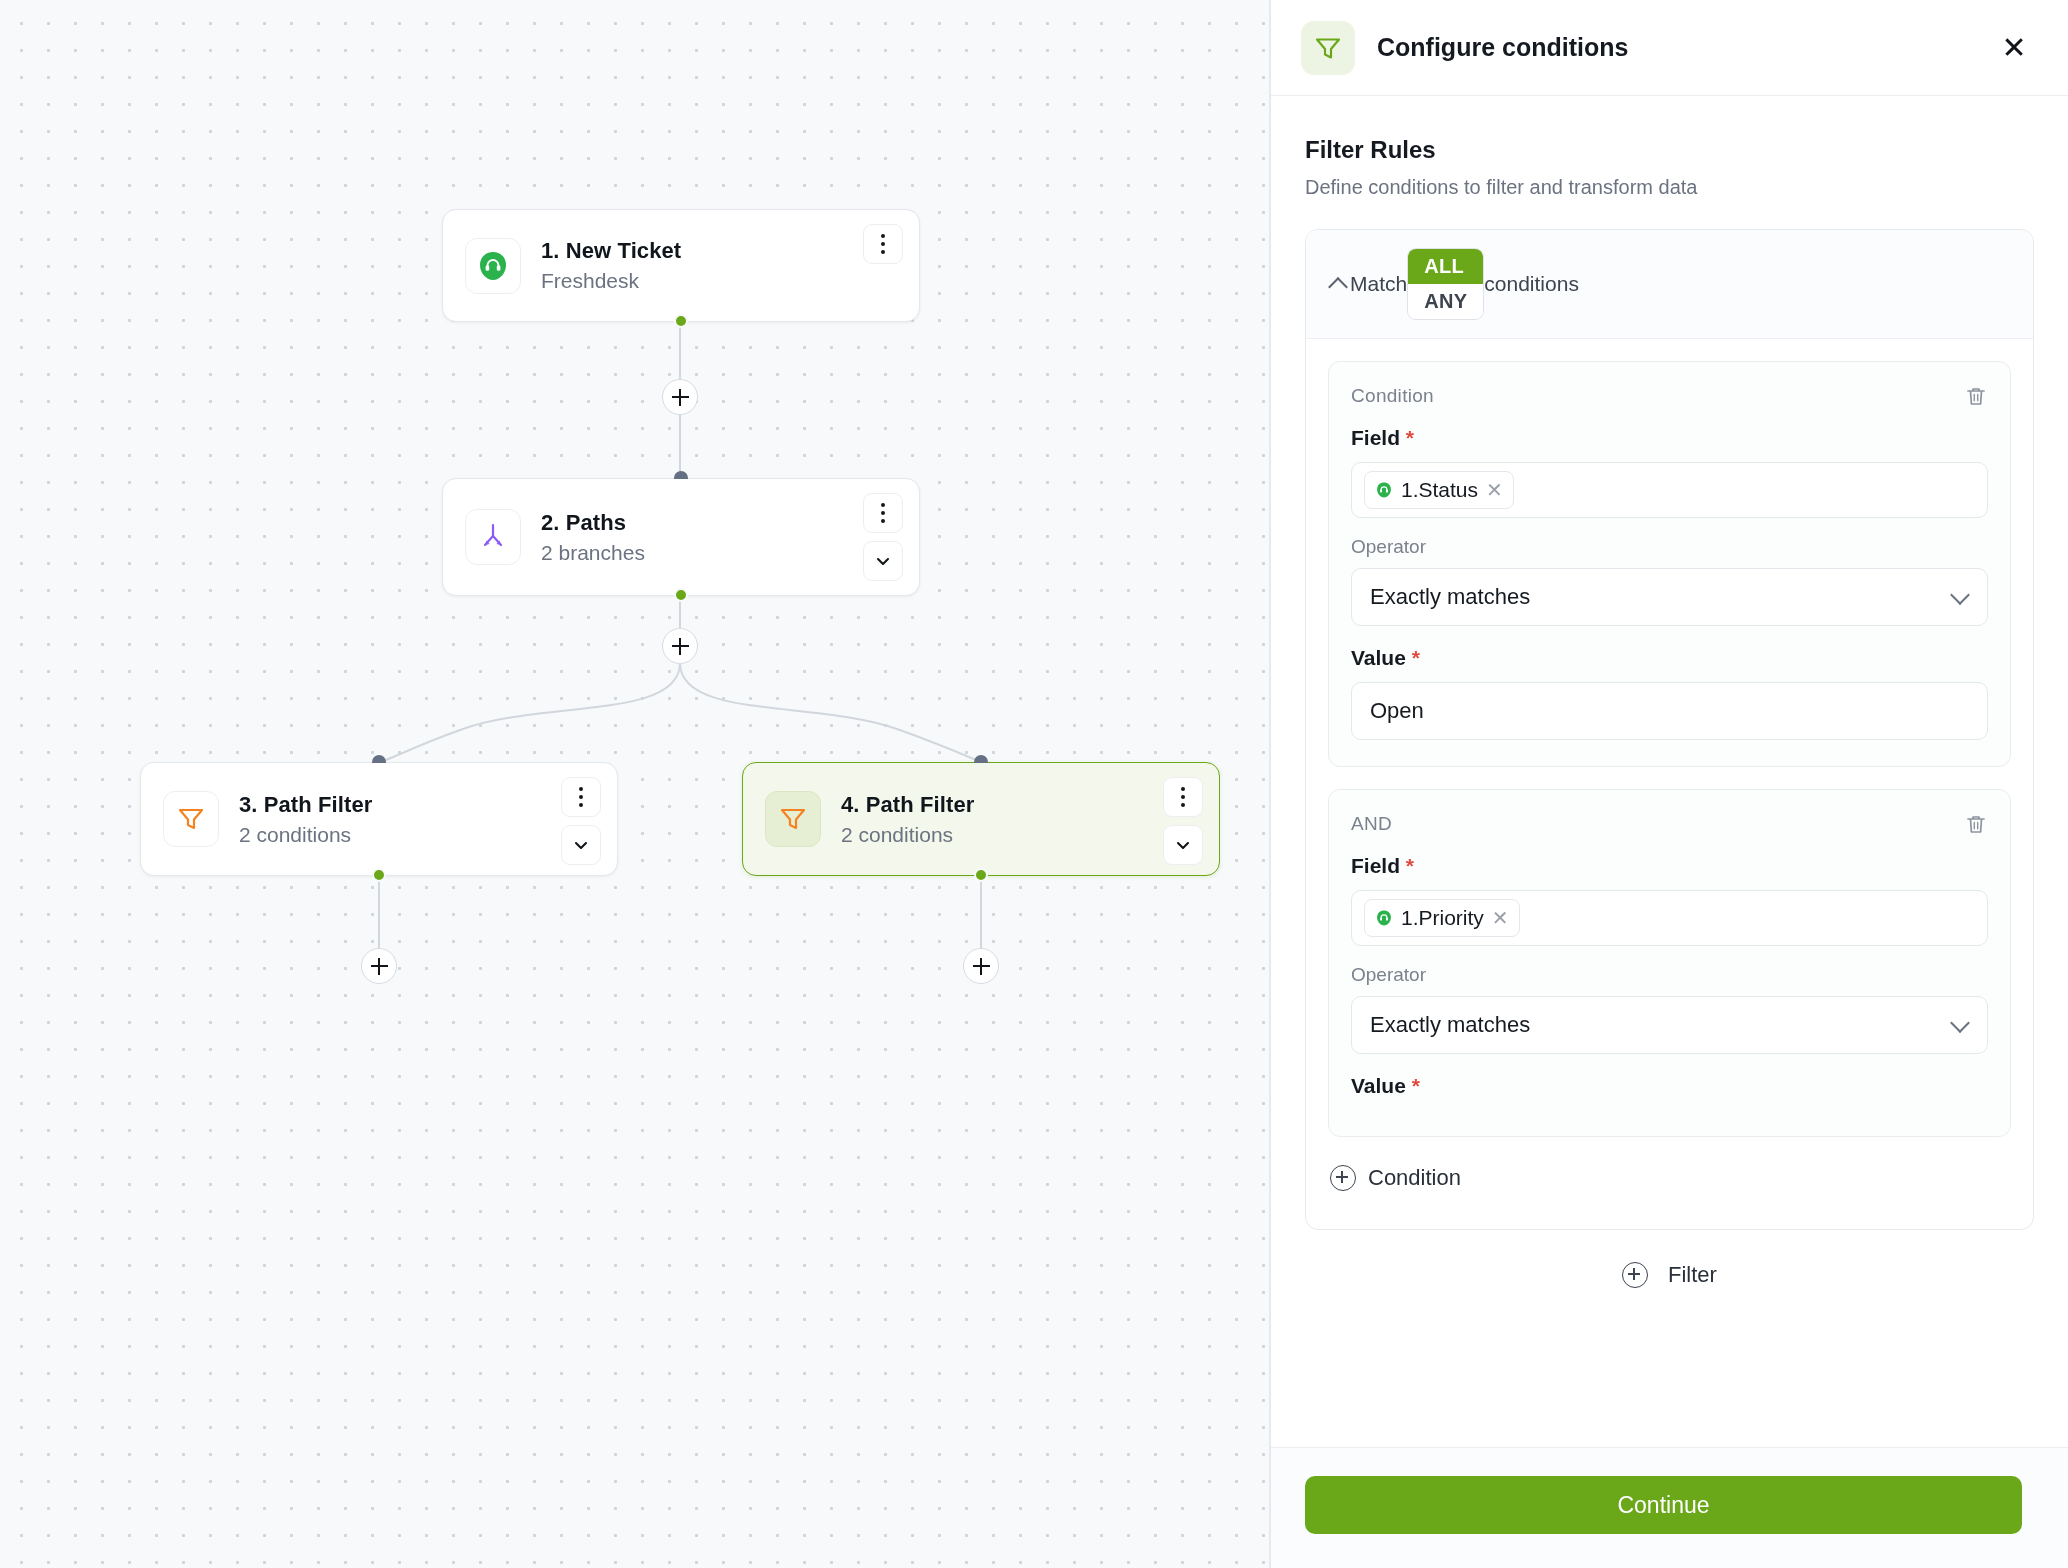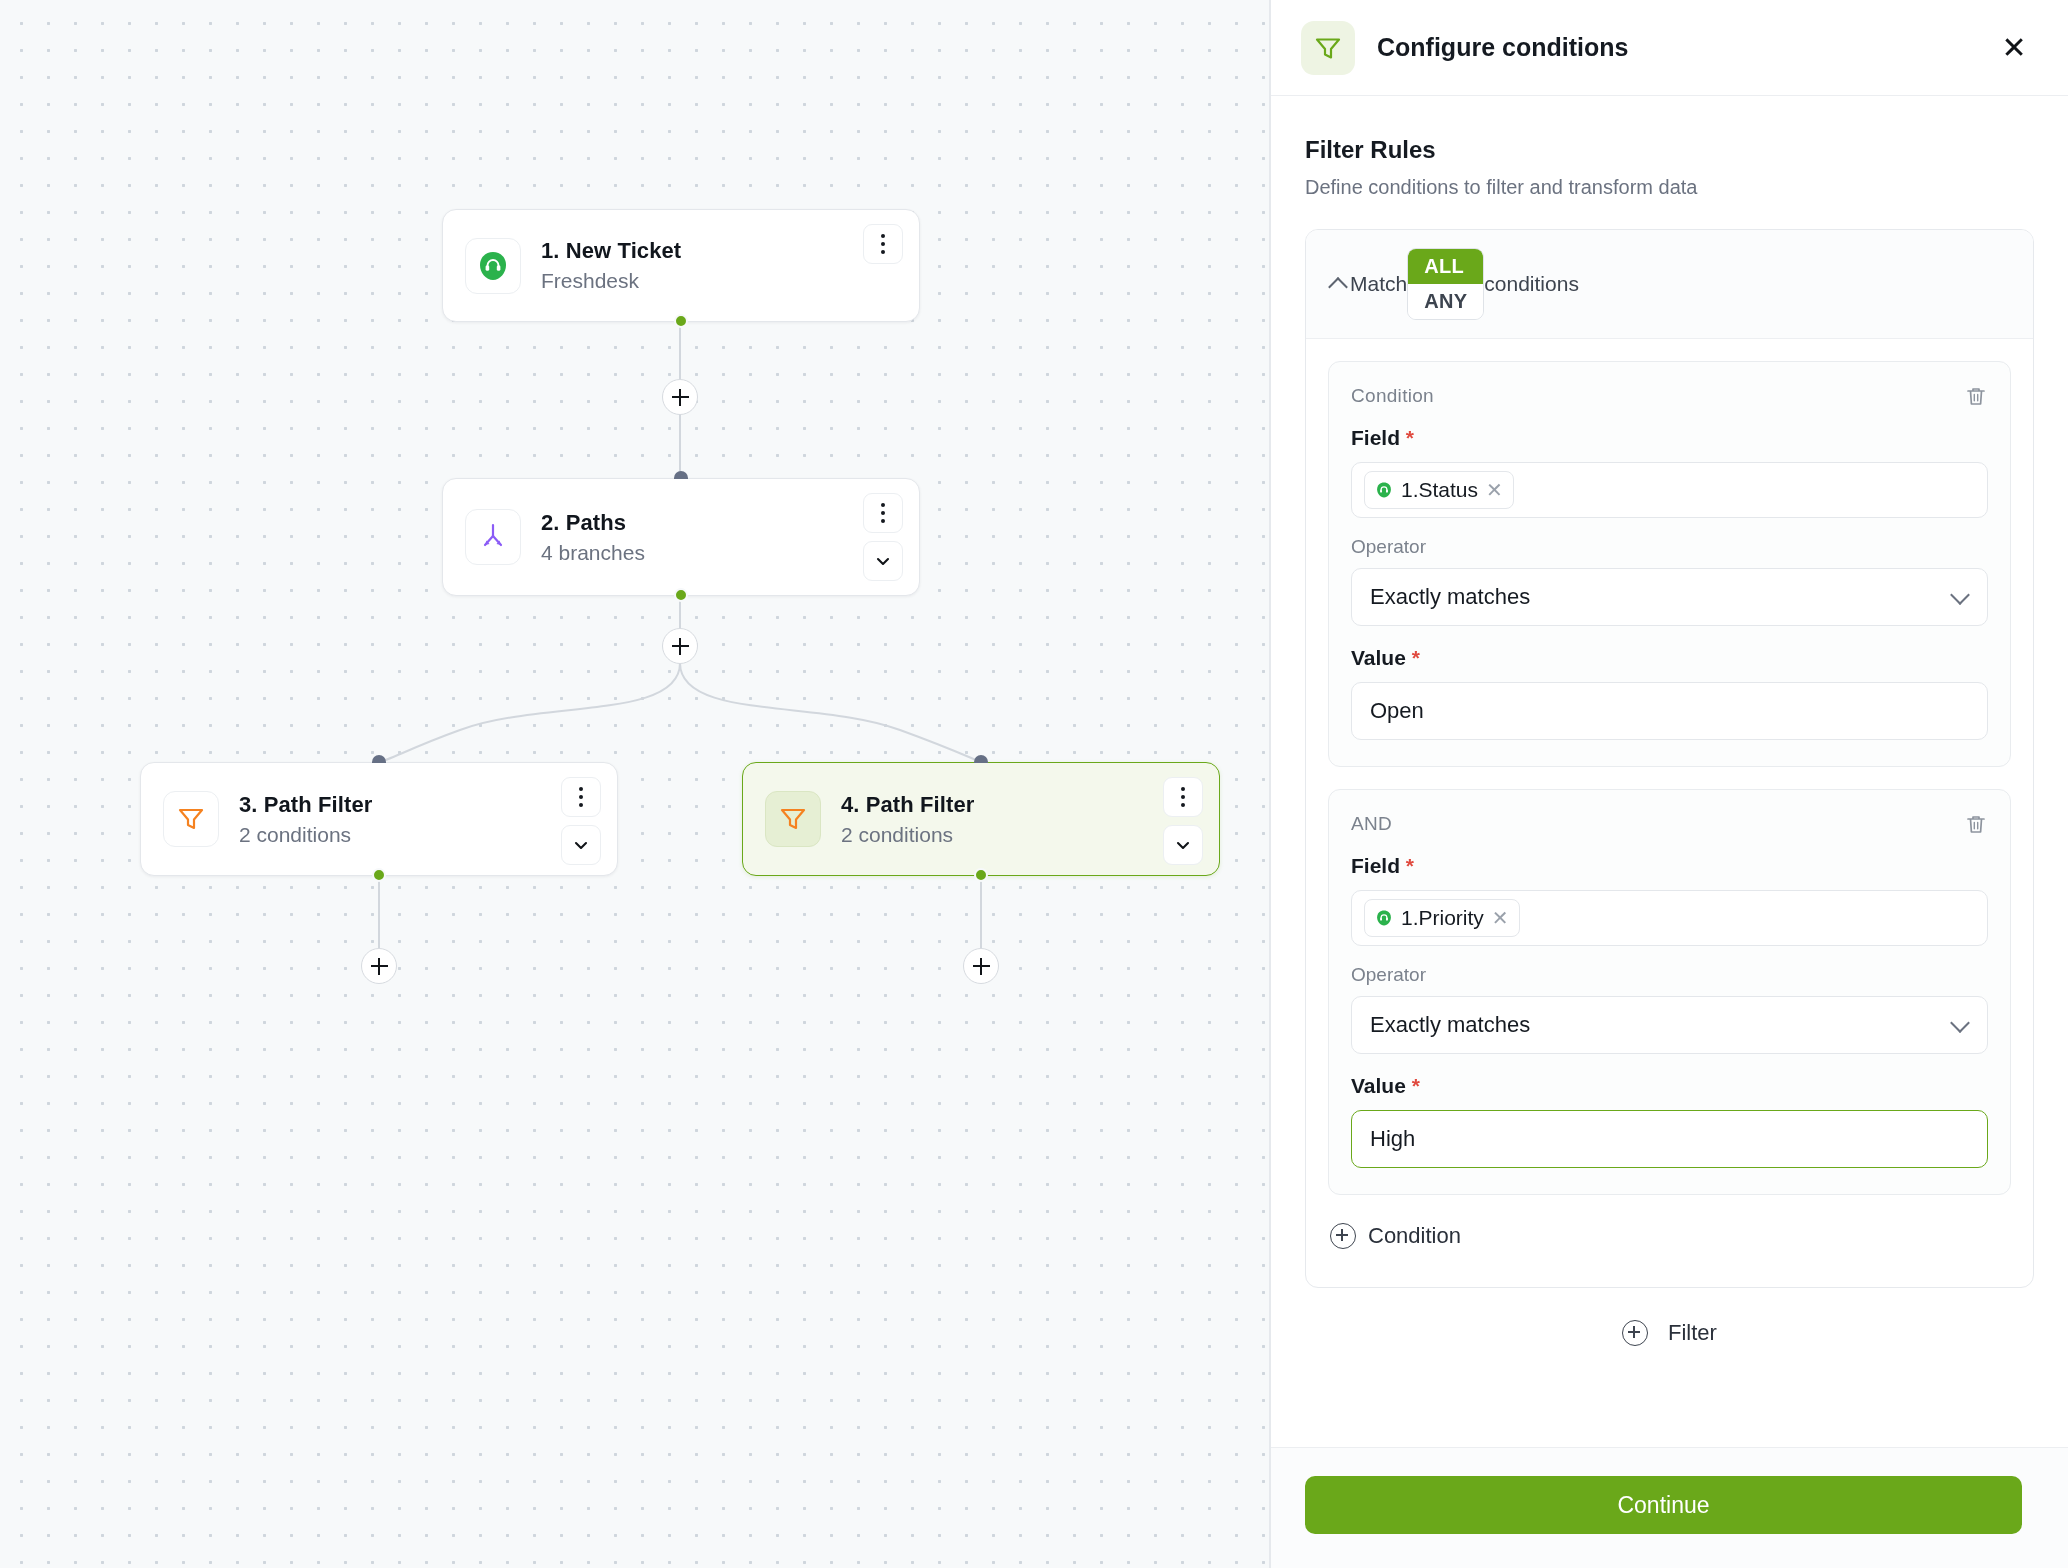--- a/index.html
+++ b/index.html
@@ -282,21 +282,21 @@
         <svg width="32" height="32" viewBox="0 0 32 32" aria-hidden="true">
           <path d="M16 4 L16 15" stroke="#8b5cf6" stroke-width="2.2" fill="none" stroke-linecap="round"></path>
           <path d="M16 15 L8 24" stroke="#8b5cf6" stroke-width="2.2" fill="none" stroke-linecap="round"></path>
           <path d="M16 15 L24 24" stroke="#8b5cf6" stroke-width="2.2" fill="none" stroke-linecap="round"></path>
           <path d="M8 24 L12.5 23 L9.5 19.5 Z" fill="#8b5cf6"></path>
           <path d="M24 24 L19.5 23 L22.5 19.5 Z" fill="#8b5cf6"></path>
         </svg>
       </div>
       <div class="node-text">
         <div class="node-title">2. Paths</div>
-        <div class="node-sub">4 branches</div>
+        <div class="node-sub">2 branches</div>
       </div>
       <div class="node-actions">
         <div class="node-btn">
           <span class="kebab">
               <i></i>
               <i></i>
               <i></i>
             </span>
         </div>
         <div class="node-btn">
@@ -481,23 +481,20 @@
             <div class="sub-label">Operator</div>
             <div class="select-box">
               <span class="val">Exactly matches</span>
               <span class="chev-down"></span>
             </div>
 
             <div class="field-label" style="margin-top:20px;">
               <span>Value</span>
               <span class="req">*</span>
             </div>
-            <div class="text-box focused">
-              <span class="val">High</span>
-            </div>
           </div>
 
           <div class="add-row">
             <span class="plus-circle"></span>
             <span class="add-label">Condition</span>
           </div>
 
         </div>
       </div>
 

